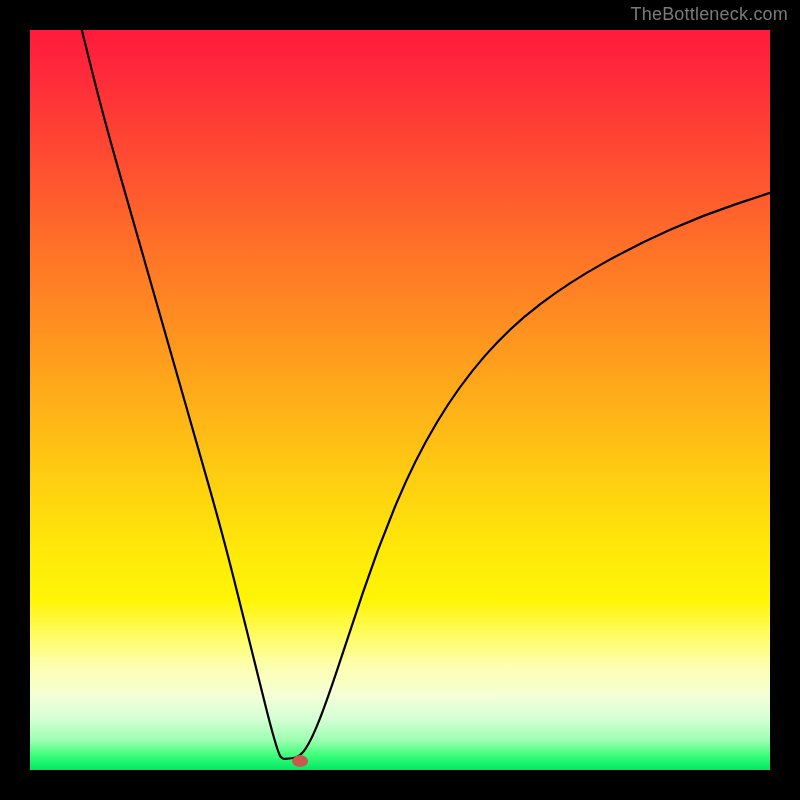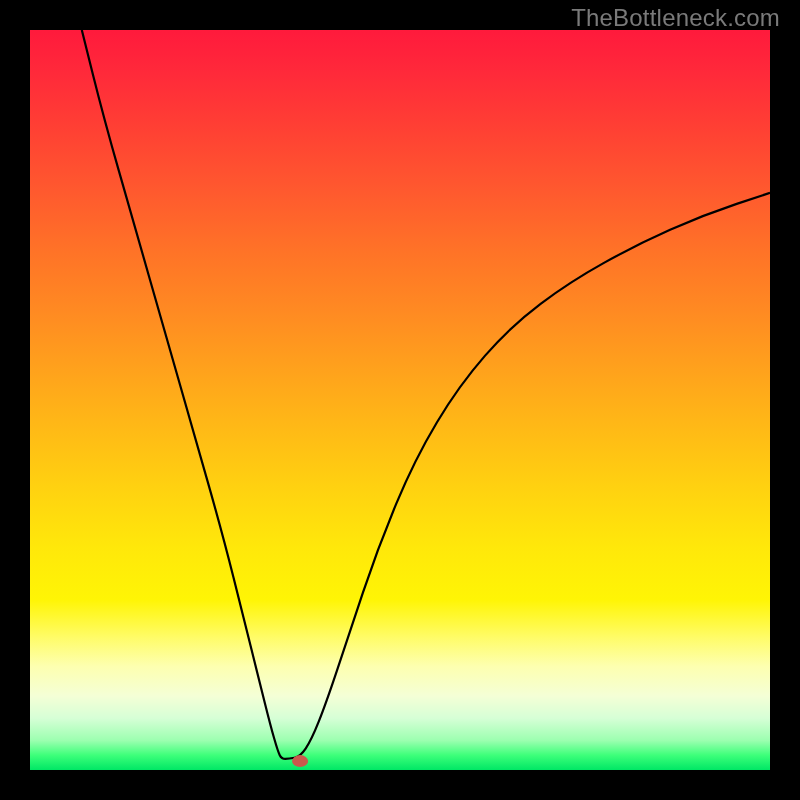--- a/index.html
+++ b/index.html
@@ -6,23 +6,23 @@
   html, body { width: 800px; height: 800px; overflow: hidden; background: #000; }
   .container {
     width: 800px;
     height: 800px;
     position: relative;
     background: #000;
   }
   .watermark {
     position: absolute;
     top: 4px;
-    right: 20px;
+    right: 12px;
     font-family: Arial, Helvetica, sans-serif;
-    font-size: 24px;
+    font-size: 18px;
     color: #7a7a7a;
     font-weight: 500;
     letter-spacing: 0.2px;
     z-index: 10;
   }
   .plot-area {
     position: absolute;
     left: 30px;
     top: 30px;
     width: 740px;

